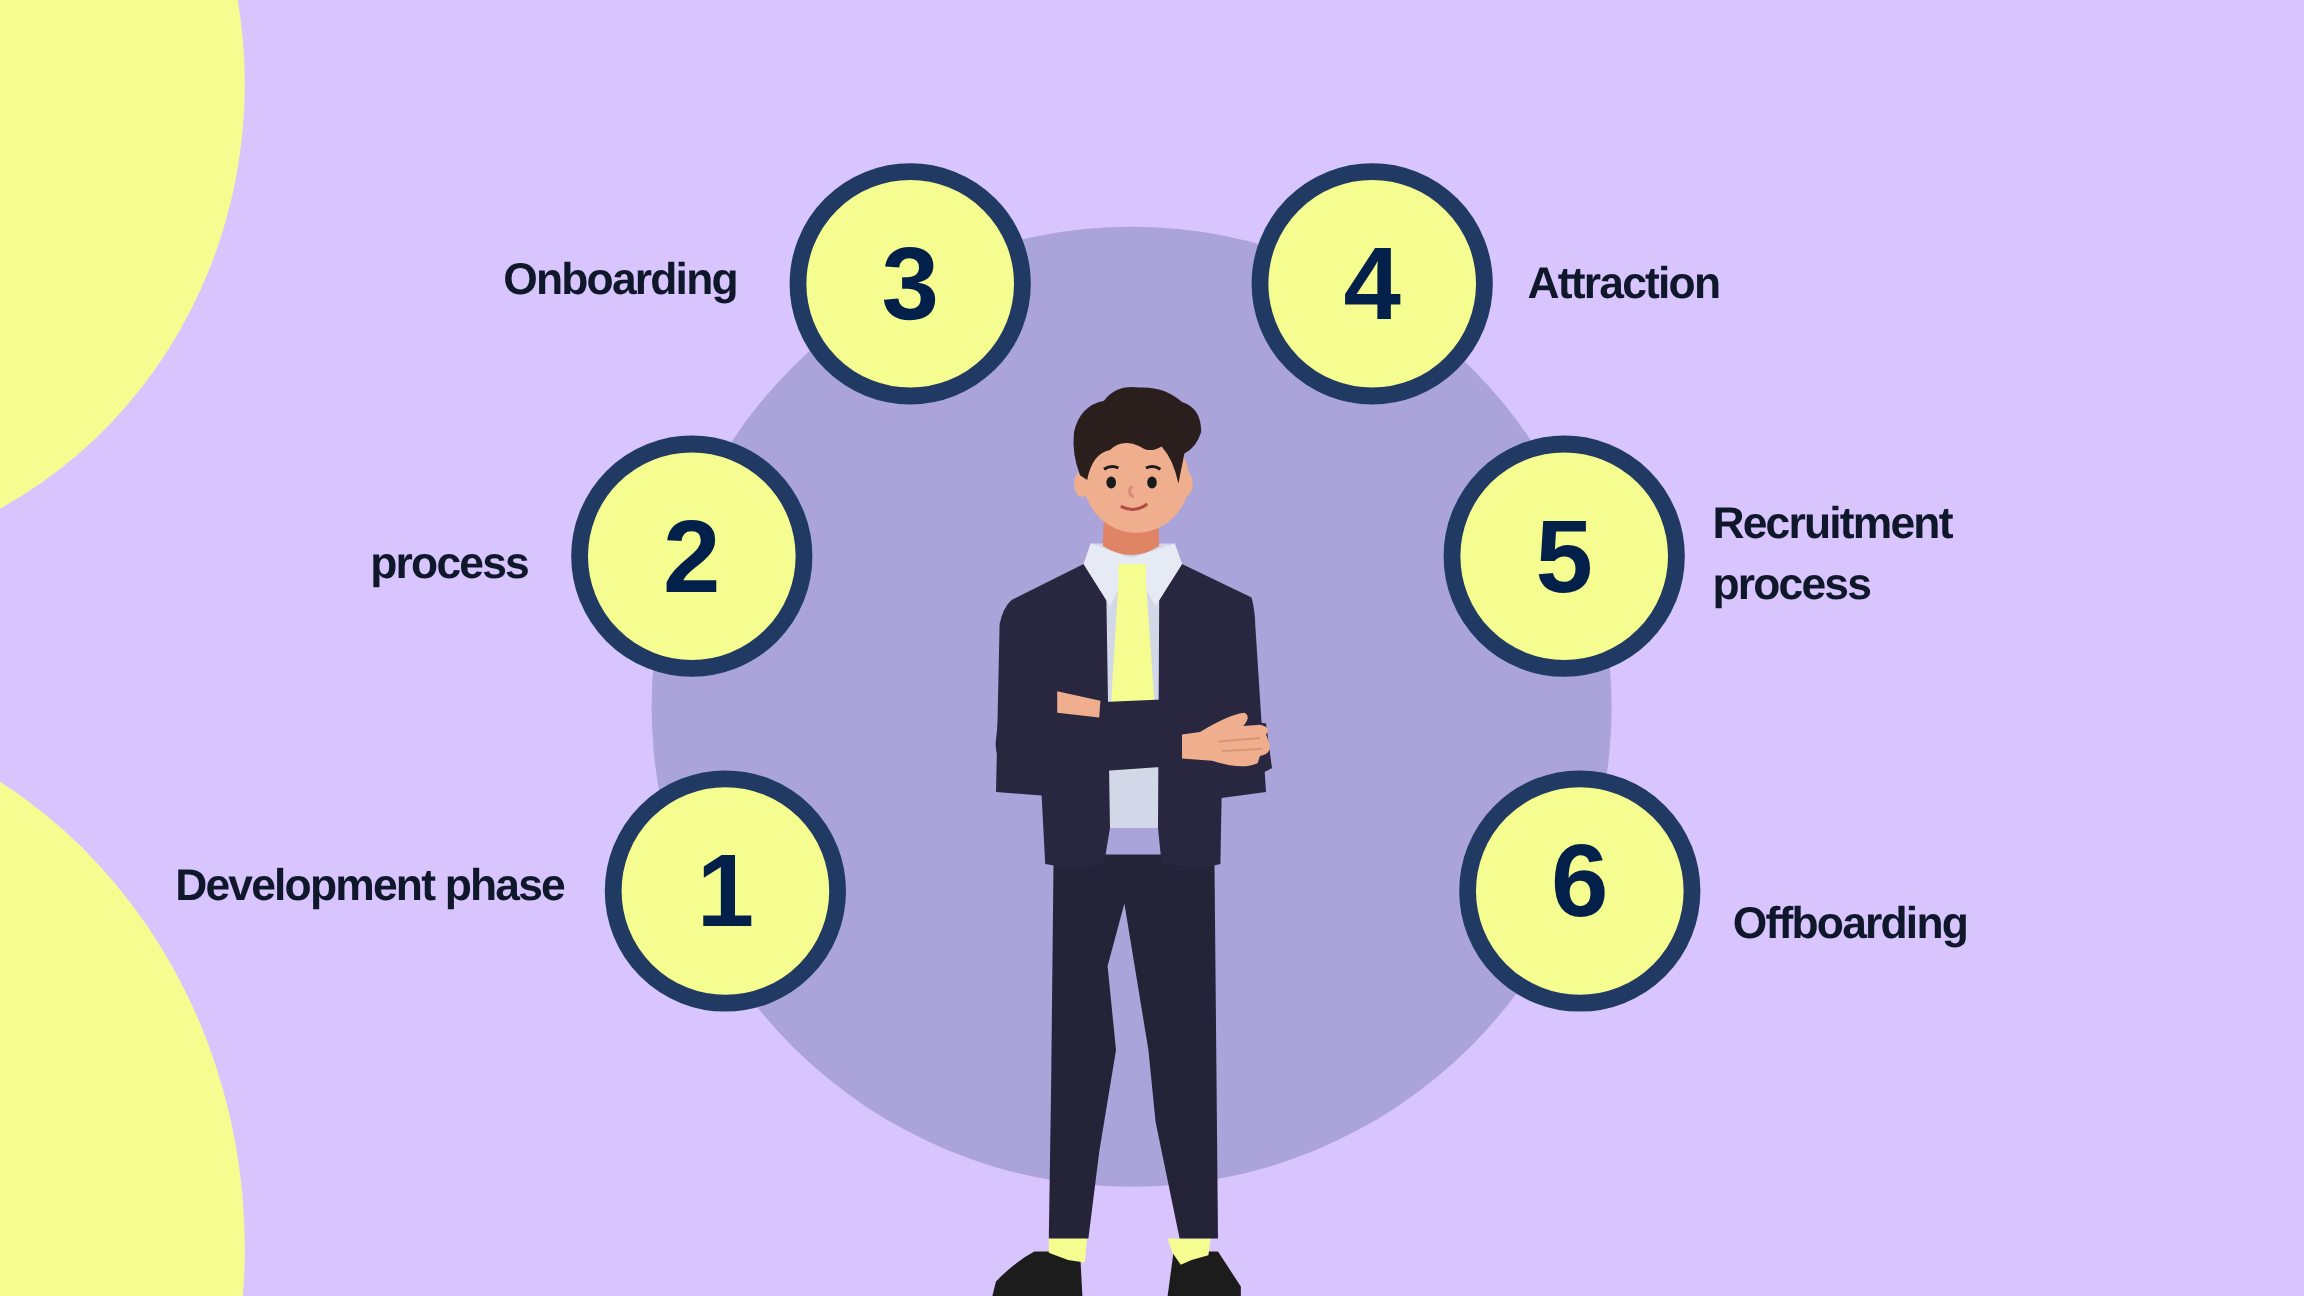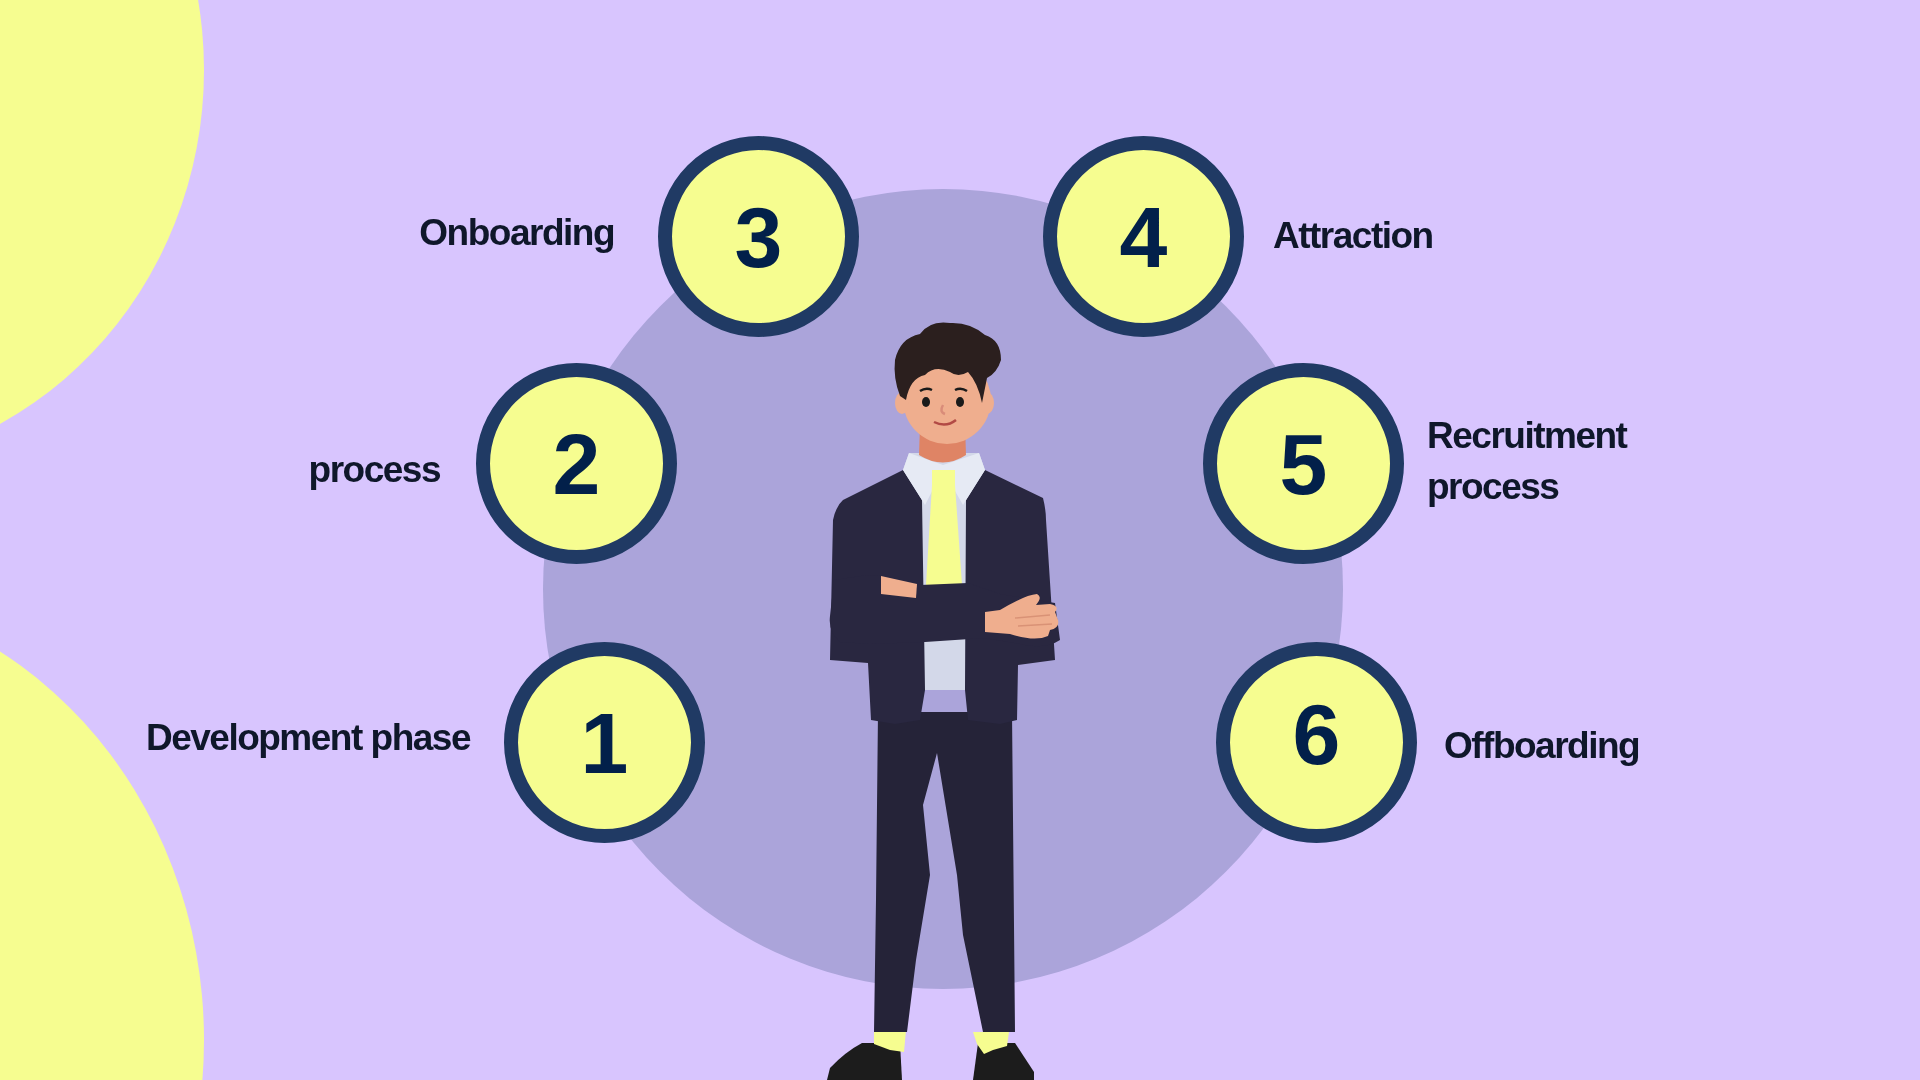--- a/index.html
+++ b/index.html
@@ -152,15 +152,15 @@
 <div class="step-circle" style="left:504px; top:642px;">
   <span class="step-number">1</span>
 </div>
 <div class="step-label label-right-align" style="right:1450px; top:716px;">
   <span>Development phase</span>
 </div>
 
 <div class="step-circle" style="left:1216px; top:642px;">
   <span class="step-number" style="margin-top:-18px;">6</span>
 </div>
-<div class="step-label" style="left:1444px; top:724px;">
+<div class="step-label" style="left:1444px; top:748px;">
   <span>Offboarding</span>
 </div>
 
 </body></html>

